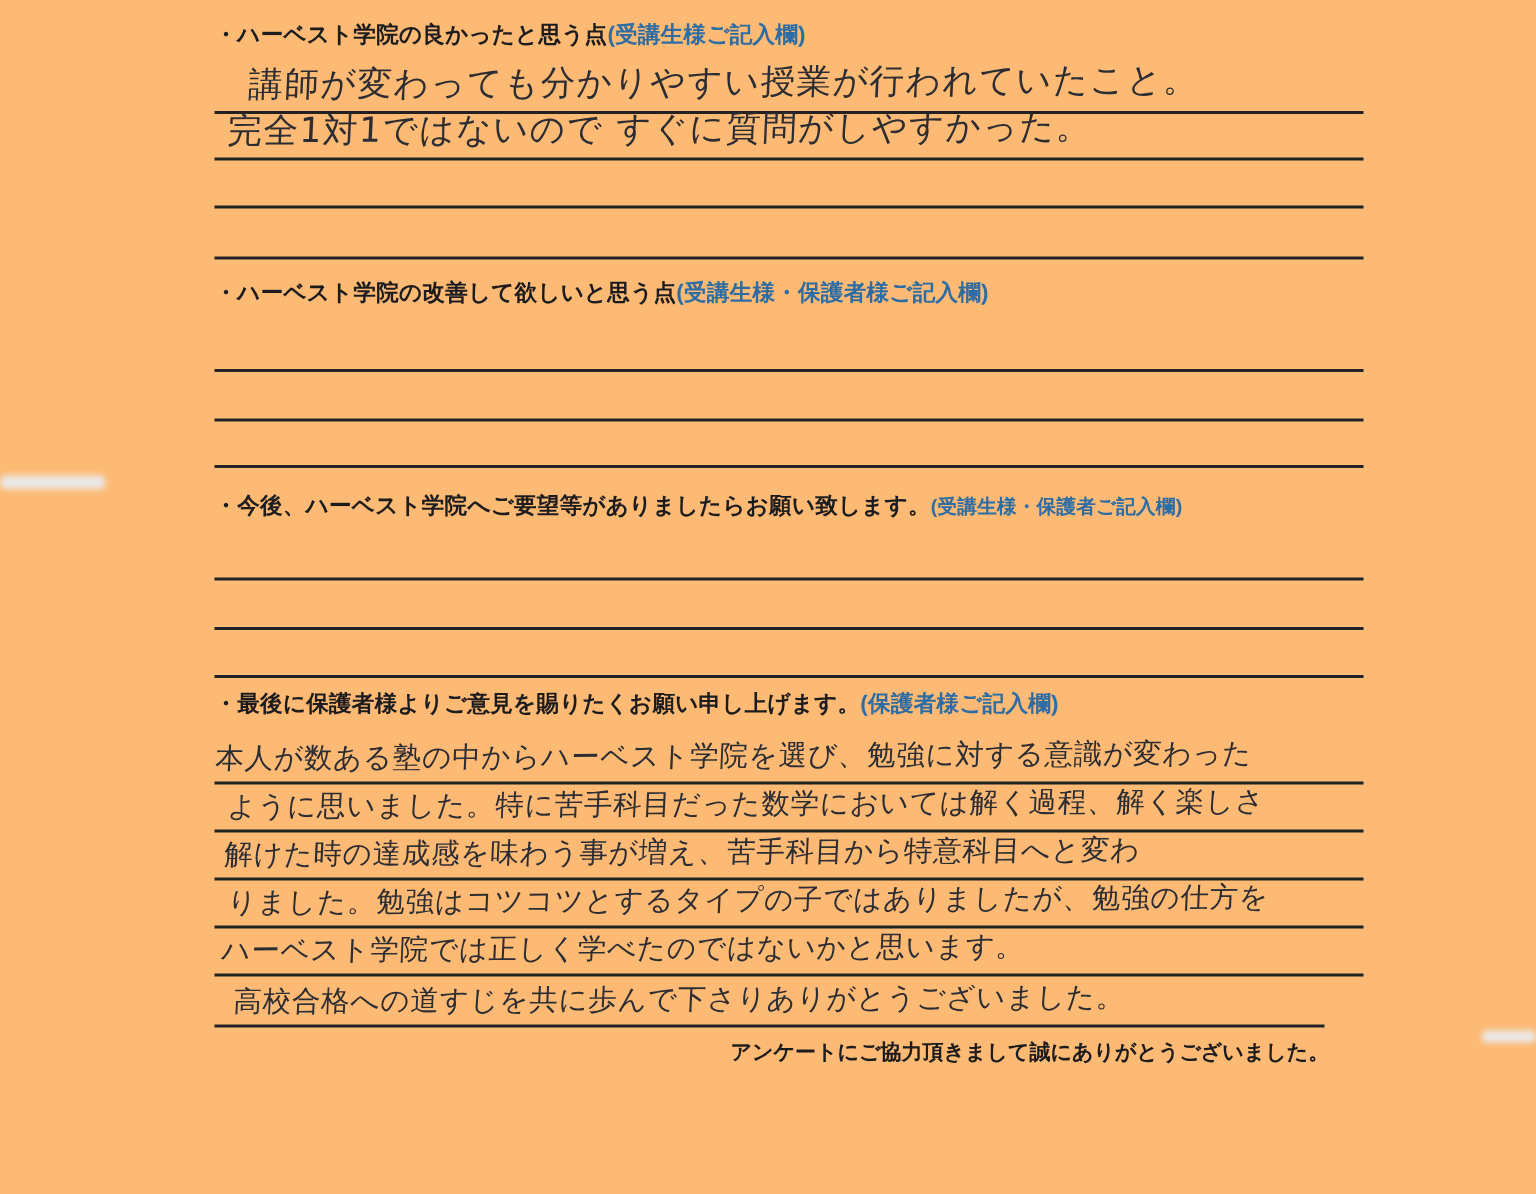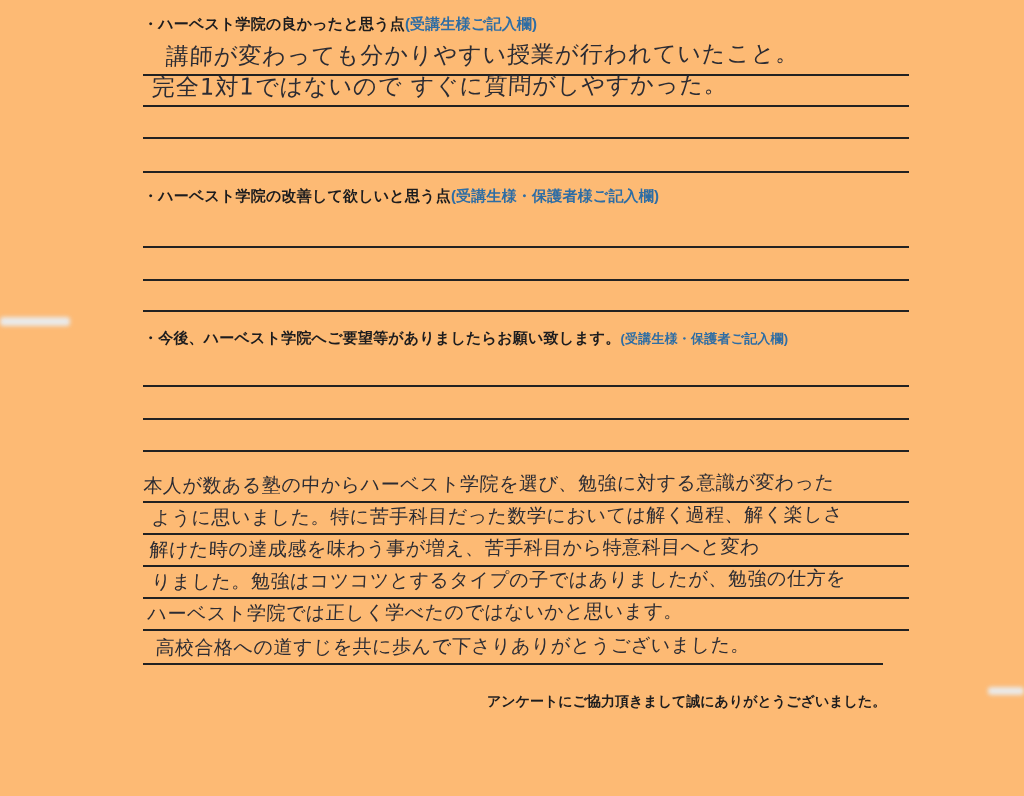--- a/index.html
+++ b/index.html
@@ -52,20 +52,21 @@
   </section>
 
   <section class="sec" style="top:186px;">
     <h2 class="hdr"><span>・ハーベスト学院の改善して欲しいと思う点</span><span class="note">(受講生様・保護者様ご記入欄)</span></h2>
     <div class="row" style="height:40px;"></div>
     <div class="row" style="height:31px;"></div>
     <div class="row" style="height:29px;"></div>
   </section>
 
   <section class="sec sec4" style="top:460px;">
+    <h2 class="hdr"><span>・最後に保護者様よりご意見を賜りたくお願い申し上げます。</span><span class="note">(保護者様ご記入欄)</span></h2>
     <div class="row" style="height:41px;">
       <span class="pen" style="left:0px;">本人が数ある塾の中からハーベスト学院を選び、勉強に対する意識が変わった</span>
     </div>
     <div class="row" style="height:30px;">
       <span class="pen" style="left:8px;">ように思いました。特に苦手科目だった数学においては解く過程、解く楽しさ</span>
     </div>
     <div class="row" style="height:30px;">
       <span class="pen" style="left:6px;">解けた時の達成感を味わう事が増え、苦手科目から特意科目へと変わ</span>
     </div>
     <div class="row" style="height:30px;">

